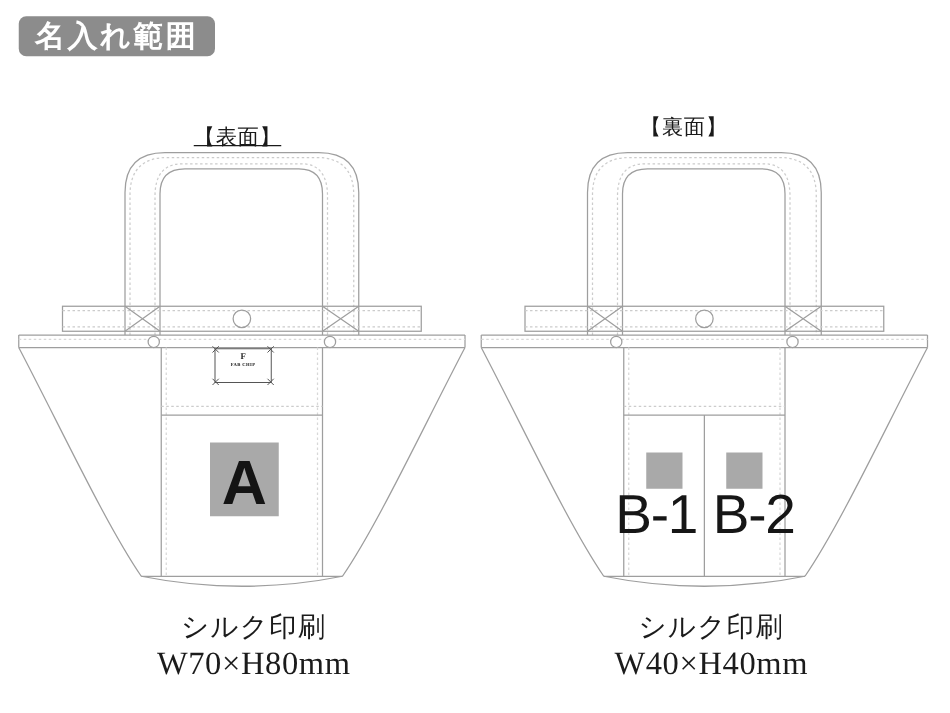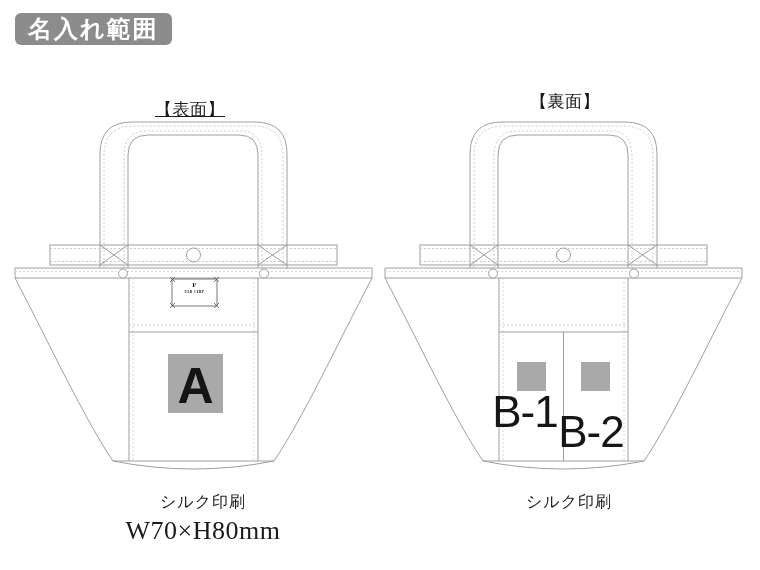--- a/index.html
+++ b/index.html
@@ -12,48 +12,48 @@
 
   .badge{
     left:15px;top:13px;height:32px;padding:0 13px;background:#8c8c8c;border-radius:6px;
     display:flex;align-items:center;justify-content:center;
     color:#ffffff;font-size:24px;font-weight:bold;letter-spacing:2px;font-family:Liberation Serif, serif;
   }
   .panel-title{
     width:200px;text-align:center;font-size:17px;letter-spacing:0.5px;color:#1a1a1a;
   }
   #title-front{left:90px;top:98px;text-decoration:underline;}
-  #title-back{left:465px;top:90px;}
+  #title-back{left:447px;top:90px;}
 
   .print-square{background:#a9a9a9;}
   #area-a{
     left:168px;top:354px;width:55px;height:59px;
     display:flex;align-items:center;justify-content:center;
     font-size:50px;font-weight:bold;color:#141414;padding-top:4px;box-sizing:border-box;
   }
   #area-b1-square{left:517px;top:362px;width:29px;height:29px;}
   #area-b2-square{left:581px;top:362px;width:29px;height:29px;}
   .b-label{
     top:390px;width:92px;text-align:center;
     font-size:44px;line-height:44px;font-weight:normal;color:#161616;letter-spacing:-1px;
   }
   #label-b1{left:479px;}
-  #label-b2{left:545px;margin-top:20px;}
+  #label-b2{left:557px;}
 
   .patch-text{left:172px;width:45px;text-align:center;color:#222;
     font-family:"Liberation Serif","DejaVu Serif",serif;}
   #patch-f{top:282px;font-size:7px;font-weight:bold;line-height:7px;}
   #patch-sub{top:290px;font-size:6px;line-height:6px;transform:scale(0.62);transform-origin:50% 0;
     white-space:nowrap;font-weight:bold;letter-spacing:0.5px;}
 
   .caption{width:200px;text-align:center;color:#1b1b1b;
     font-family:"Liberation Serif","DejaVu Serif",serif;}
   #caption-front{left:103px;top:489px;}
   #caption-back{left:469px;top:489px;}
-  .caption .method{font-size:16px;line-height:26px;letter-spacing:1px;}
+  .caption .method{font-size:22px;line-height:26px;letter-spacing:1px;}
   .caption .size{font-size:26px;line-height:24px;margin-top:4px;letter-spacing:0.5px;}
 </style>
 </head>
 <body>
 
 <div id="stage">
 
   <svg id="lineart" viewBox="0 0 760 570" xmlns="http://www.w3.org/2000/svg">
     <defs>
       <g id="bag" stroke="#9e9e9e" fill="none" stroke-width="1">
@@ -125,15 +125,16 @@
   <div class="abs print-square" id="area-b2-square"></div>
   <div class="abs b-label" id="label-b1">B-1</div>
   <div class="abs b-label" id="label-b2">B-2</div>
 
   <div class="abs caption" id="caption-front">
     <div class="method">シルク印刷</div>
     <div class="size">W70×H80mm</div>
   </div>
   <div class="abs caption" id="caption-back">
     <div class="method">シルク印刷</div>
+    <div class="size">W40×H40mm</div>
   </div>
 
 </div>
 
 </body></html>

